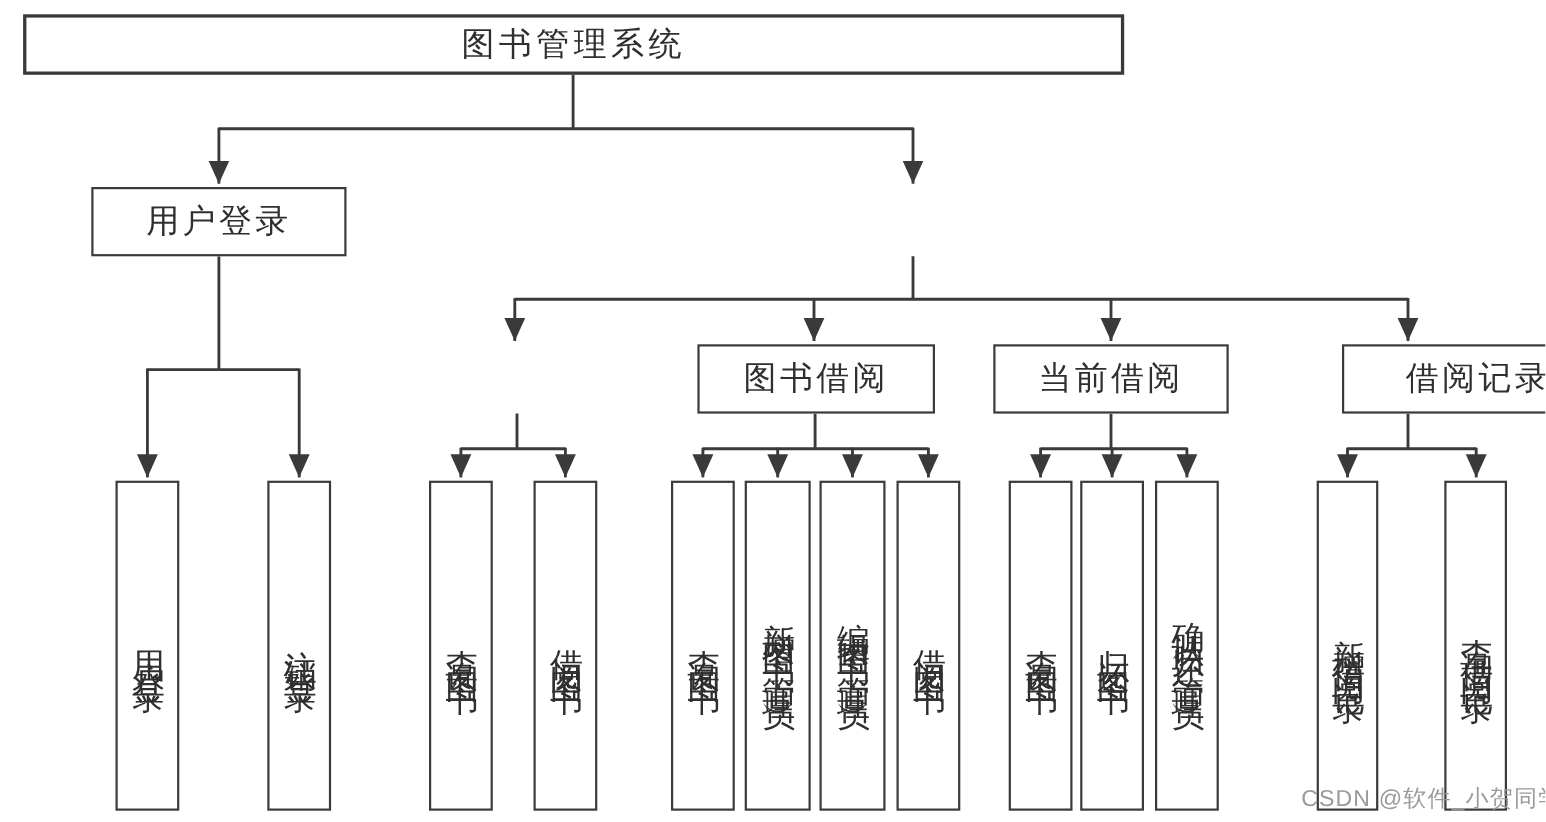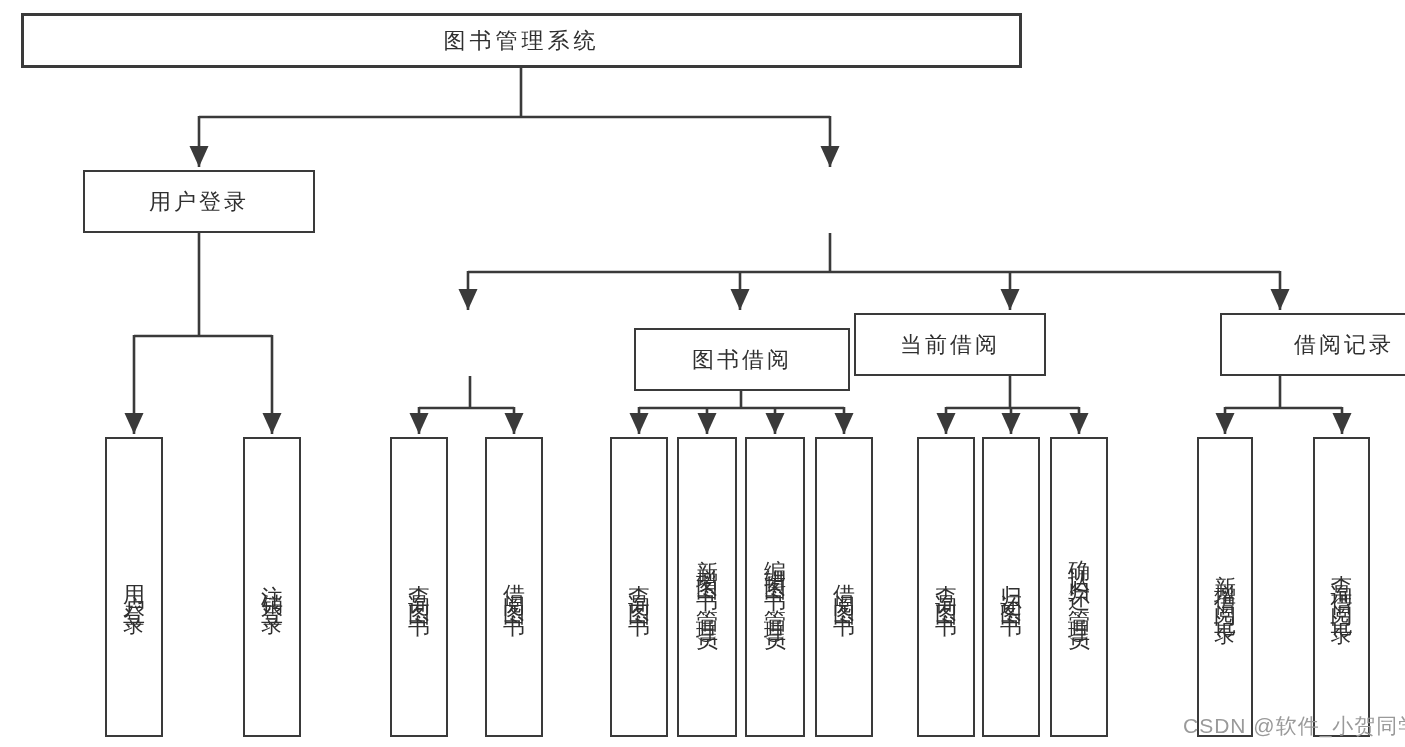--- a/index.html
+++ b/index.html
@@ -27,21 +27,21 @@
     position: absolute;
     border: 2.5px solid var(--line, #3a3a3a);
     background: #ffffff;
     display: flex;
     align-items: center;
     justify-content: center;
     color: var(--text, #2f2f2f);
   }
   .node.root { border-width: 3px; }
   .node .lbl {
-    font-size: 22px;
+    font-size: 30px;
     letter-spacing: 3px;
     white-space: nowrap;
     line-height: 1;
   }
   .node.root .lbl { letter-spacing: 4px; }
   .node.v .lbl {
     writing-mode: vertical-rl;
     text-orientation: mixed;
     letter-spacing: 10px;
     white-space: normal;
@@ -103,24 +103,24 @@
   </svg>
 
   <div class="node h root" style="left:21px; top:13px; width:1001px; height:55px">
     <span class="lbl">图书管理系统</span>
   </div>
 
   <div class="node h" style="left:83px; top:170px; width:232px; height:63px">
     <span class="lbl">用户登录</span>
   </div>
 
-  <div class="node h" style="left:634px; top:328px; width:216px; height:63px">
+  <div class="node h" style="left:634px; top:313px; width:216px; height:63px">
     <span class="lbl">图书借阅</span>
   </div>
-  <div class="node h" style="left:854px; top:313px; width:192px; height:63px">
+  <div class="node h" style="left:903px; top:313px; width:214px; height:63px">
     <span class="lbl">当前借阅</span>
   </div>
   <div class="node h" style="left:1220px; top:313px; width:248px; height:63px">
     <span class="lbl">借阅记录</span>
   </div>
 
   <div class="node v" style="left:105px; top:437px; width:58px; height:300px">
     <span class="lbl">用户登录</span>
   </div>
   <div class="node v" style="left:243px; top:437px; width:58px; height:300px">

